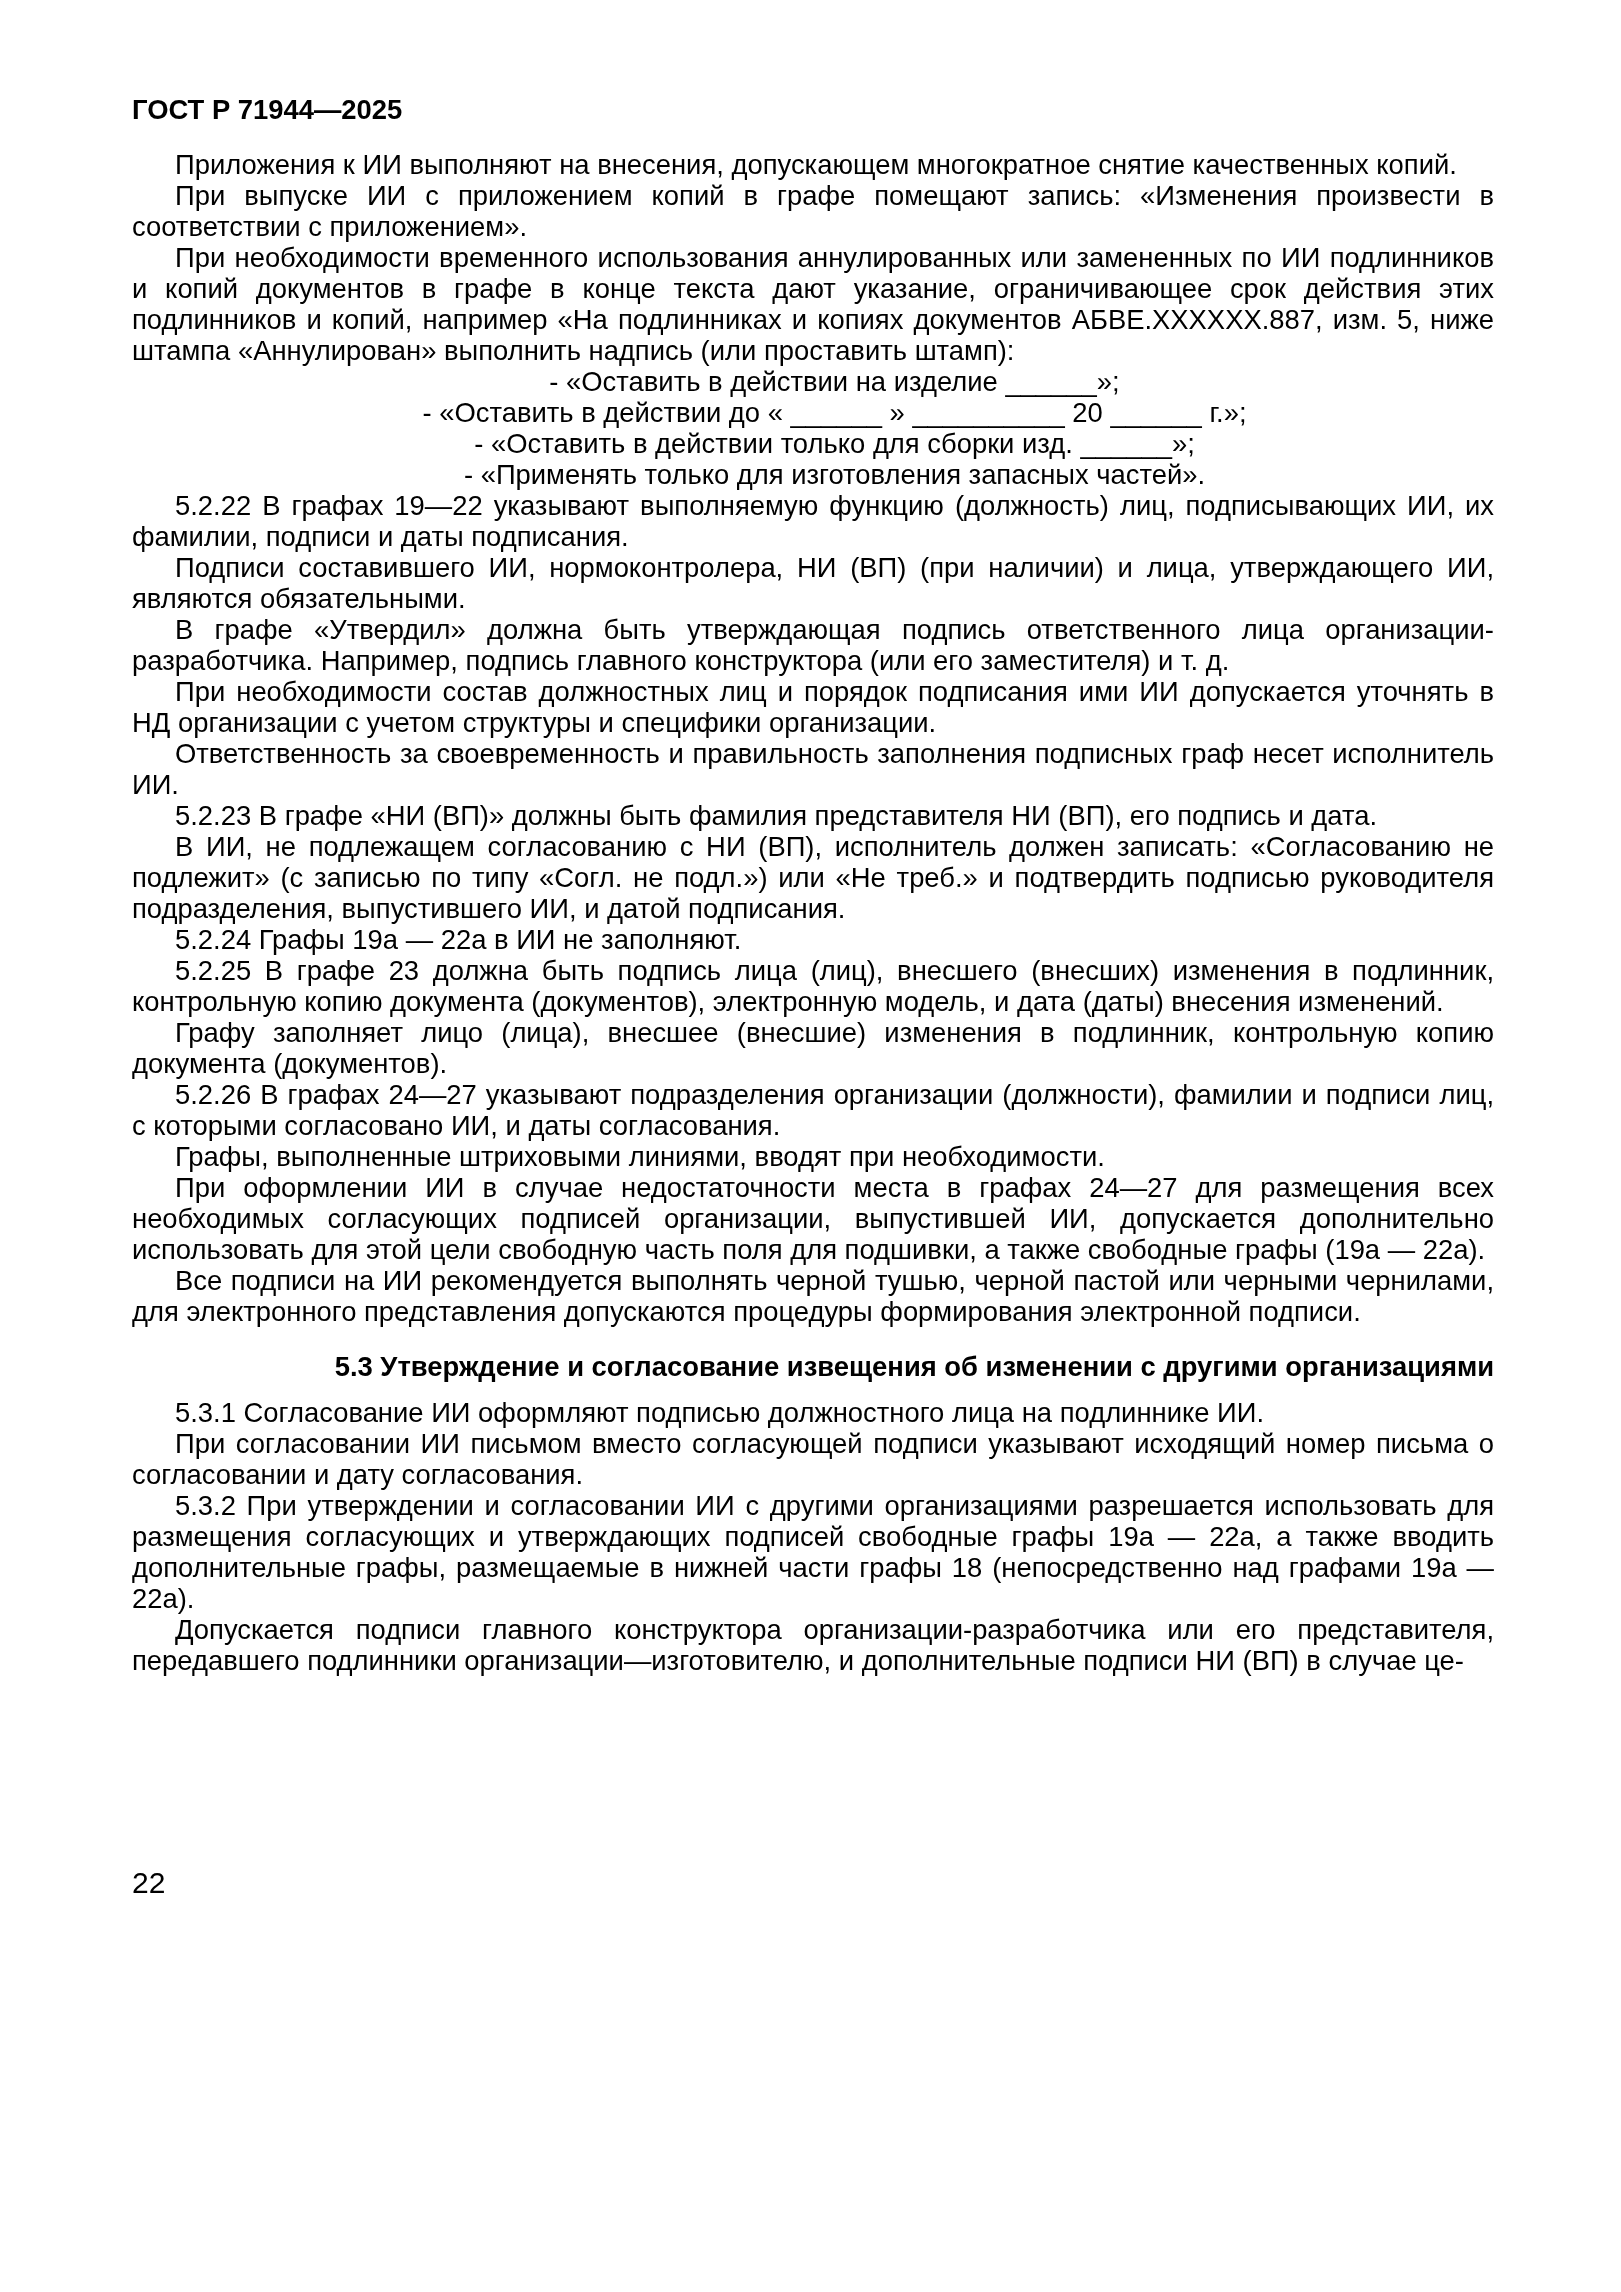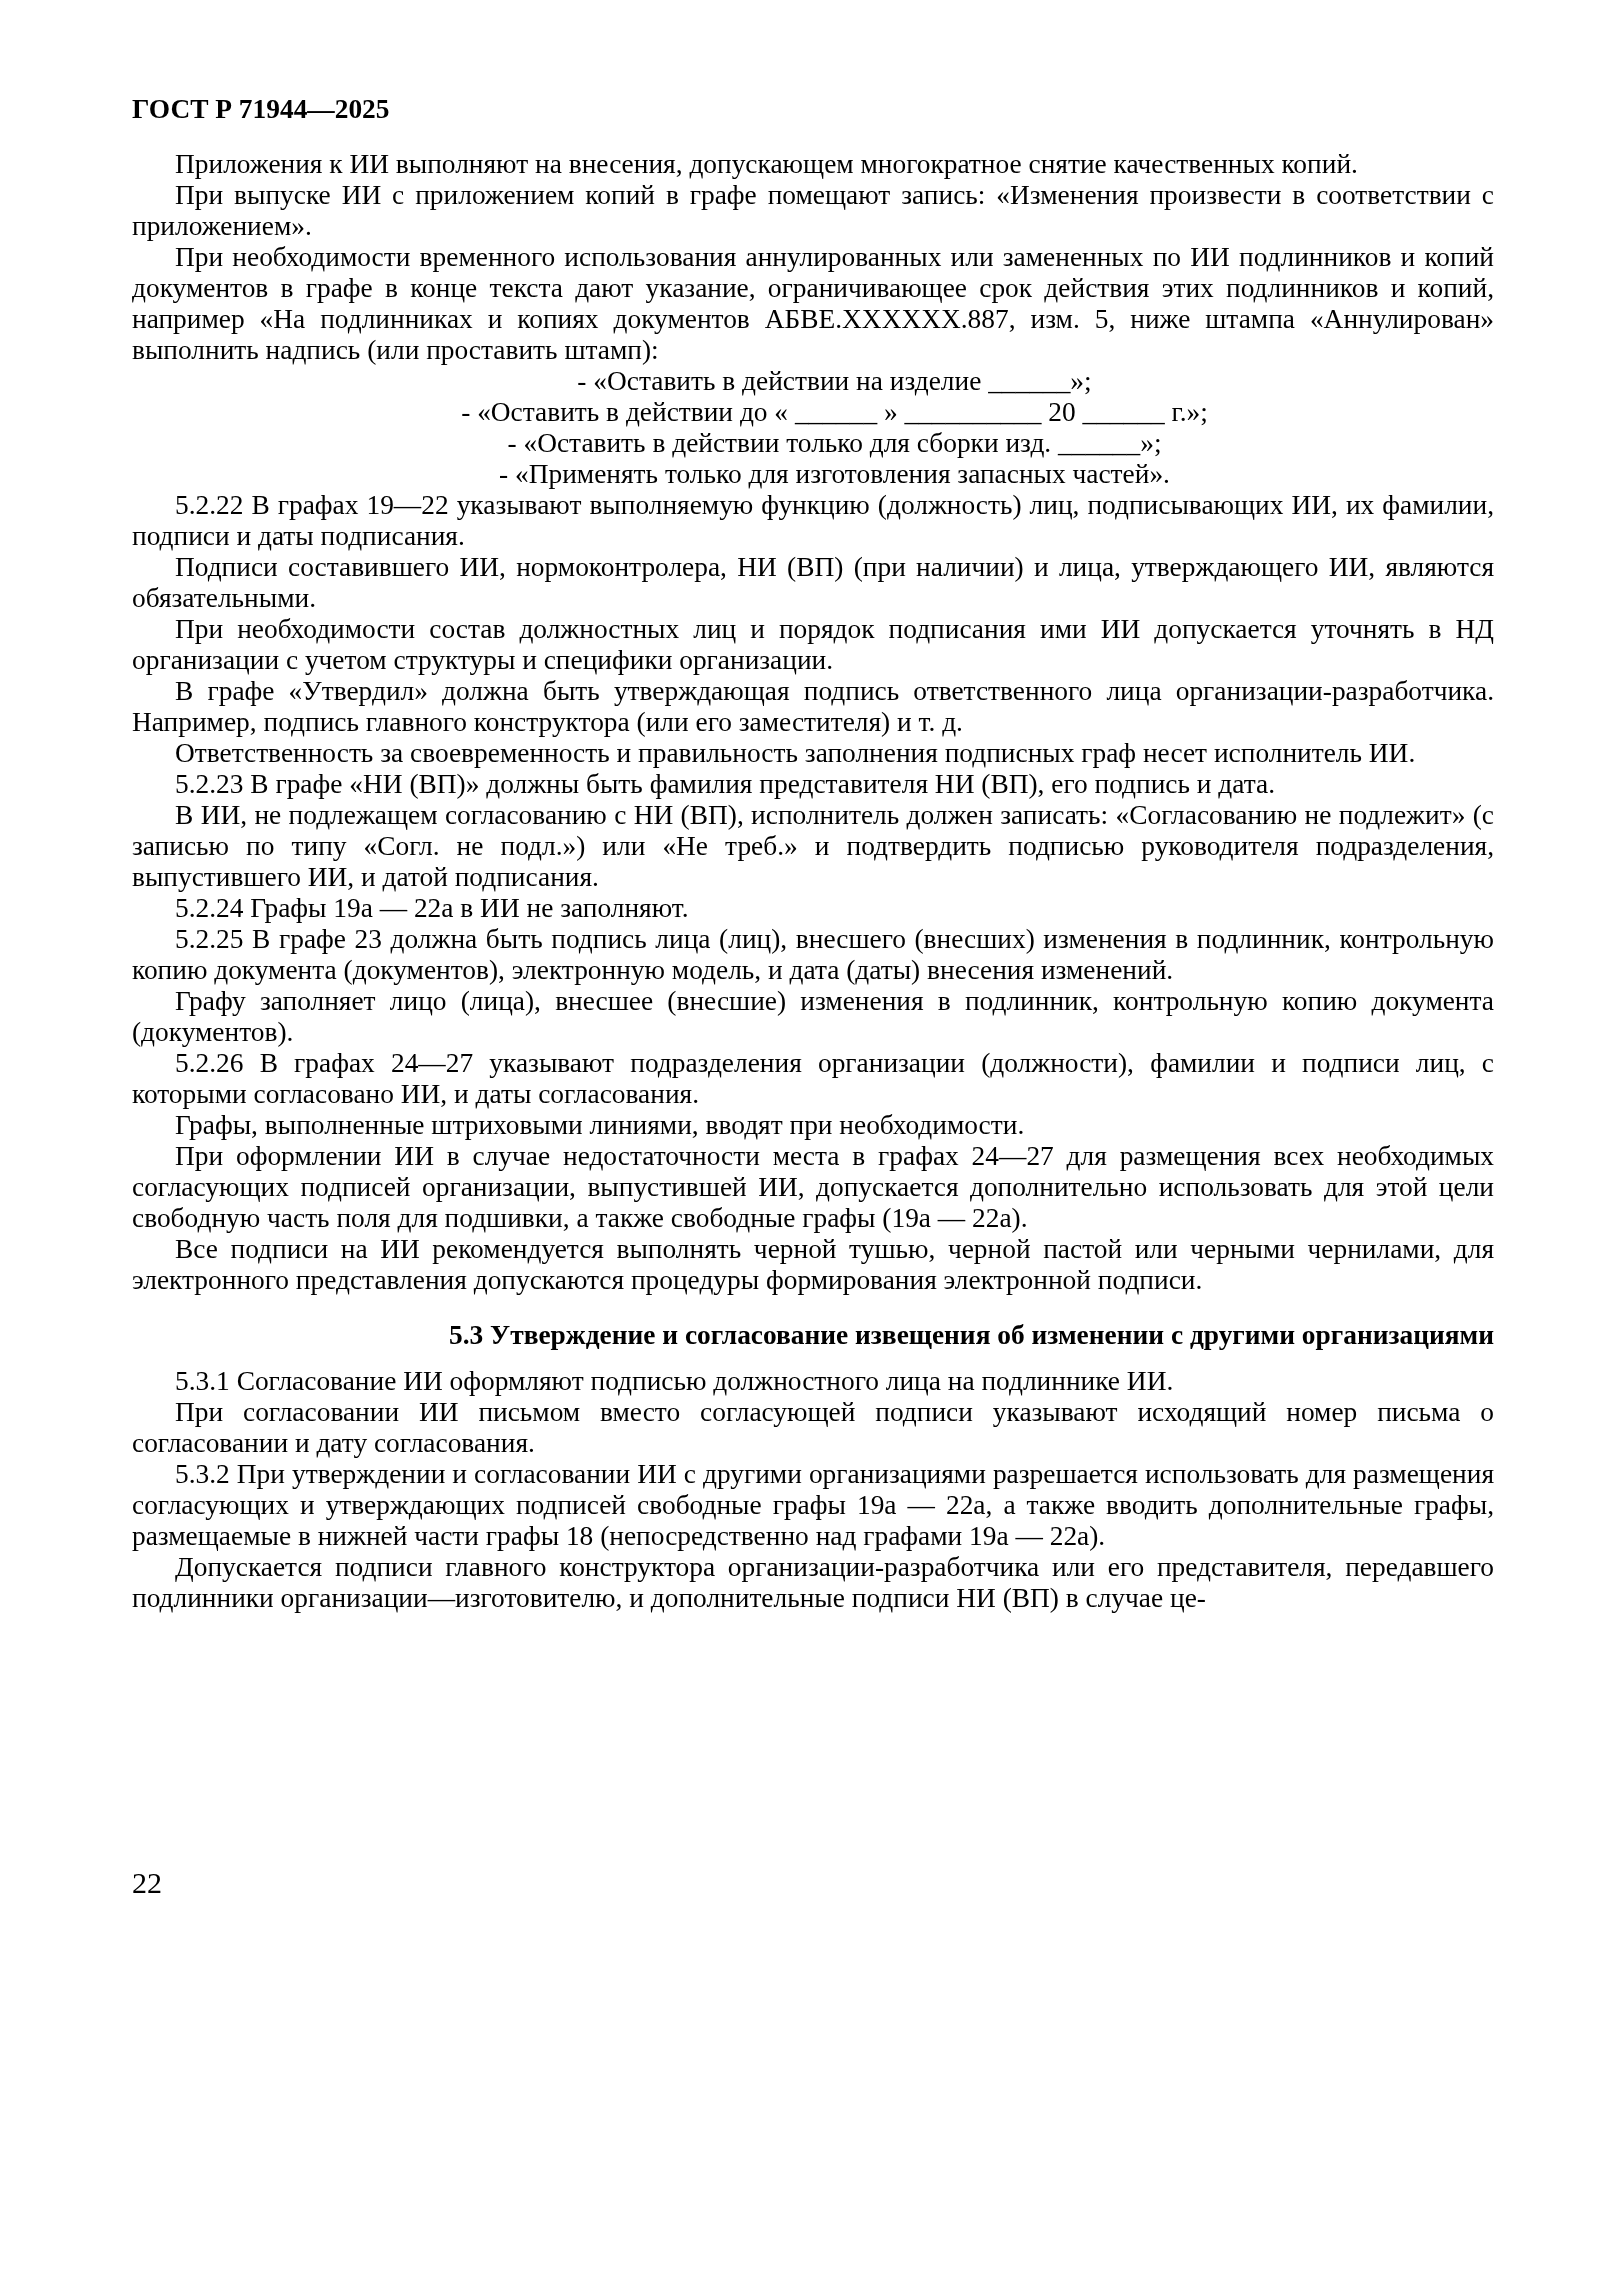--- a/index.html
+++ b/index.html
@@ -3,21 +3,21 @@
 <meta charset="utf-8">
 <style>
   * { margin: 0; padding: 0; box-sizing: border-box; }
   html, body { background: #ffffff; }
   .page {
     position: relative;
     width: 1621px;
     height: 2293px;
     background: #ffffff;
     color: #000000;
-    font-family: Liberation Serif, serif;
+    font-family: Liberation Sans, sans-serif;
     font-size: 27.4px;
     line-height: 31px;
     overflow: hidden;
   }
   .doc-header {
     position: absolute;
     top: 94px;
     left: 132px;
     font-weight: bold;
     font-size: 27.4px;
@@ -61,22 +61,22 @@
   <div class="doc-body">
     <p class="para">Приложения к ИИ выполняют на внесения, допускающем многократное снятие качественных копий.</p>
     <p class="para">При выпуске ИИ с приложением копий в графе помещают запись: «Изменения произвести в соответствии с приложением».</p>
     <p class="para">При необходимости временного использования аннулированных или замененных по ИИ подлинников и копий документов в графе в конце текста дают указание, ограничивающее срок действия этих подлинников и копий, например «На подлинниках и копиях документов АБВЕ.XXXXXX.887, изм. 5, ниже штампа «Аннулирован» выполнить надпись (или проставить штамп):</p>
     <p class="para list-item">- «Оставить в действии на изделие ______»;</p>
     <p class="para list-item">- «Оставить в действии до « ______ » __________ 20 ______ г.»;</p>
     <p class="para list-item">- «Оставить в действии только для сборки изд. ______»;</p>
     <p class="para list-item">- «Применять только для изготовления запасных частей».</p>
     <p class="para">5.2.22 В графах 19—22 указывают выполняемую функцию (должность) лиц, подписывающих ИИ, их фамилии, подписи и даты подписания.</p>
     <p class="para">Подписи составившего ИИ, нормоконтролера, НИ (ВП) (при наличии) и лица, утверждающего ИИ, являются обязательными.</p>
+    <p class="para">В графе «Утвердил» должна быть утверждающая подпись ответственного лица организации-разработчика. Например, подпись главного конструктора (или его заместителя) и т. д.</p>
     <p class="para">При необходимости состав должностных лиц и порядок подписания ими ИИ допускается уточнять в НД организации с учетом структуры и специфики организации.</p>
-    <p class="para">В графе «Утвердил» должна быть утверждающая подпись ответственного лица организации-разработчика. Например, подпись главного конструктора (или его заместителя) и т. д.</p>
     <p class="para">Ответственность за своевременность и правильность заполнения подписных граф несет исполнитель ИИ.</p>
     <p class="para">5.2.23 В графе «НИ (ВП)» должны быть фамилия представителя НИ (ВП), его подпись и дата.</p>
     <p class="para">В ИИ, не подлежащем согласованию с НИ (ВП), исполнитель должен записать: «Согласованию не подлежит» (с записью по типу «Согл. не подл.») или «Не треб.» и подтвердить подписью руководителя подразделения, выпустившего ИИ, и датой подписания.</p>
     <p class="para">5.2.24 Графы 19а — 22а в ИИ не заполняют.</p>
     <p class="para">5.2.25 В графе 23 должна быть подпись лица (лиц), внесшего (внесших) изменения в подлинник, контрольную копию документа (документов), электронную модель, и дата (даты) внесения изменений.</p>
     <p class="para">Графу заполняет лицо (лица), внесшее (внесшие) изменения в подлинник, контрольную копию документа (документов).</p>
     <p class="para">5.2.26 В графах 24—27 указывают подразделения организации (должности), фамилии и подписи лиц, с которыми согласовано ИИ, и даты согласования.</p>
     <p class="para">Графы, выполненные штриховыми линиями, вводят при необходимости.</p>
     <p class="para">При оформлении ИИ в случае недостаточности места в графах 24—27 для размещения всех необходимых согласующих подписей организации, выпустившей ИИ, допускается дополнительно использовать для этой цели свободную часть поля для подшивки, а также свободные графы (19а — 22а).</p>
     <p class="para">Все подписи на ИИ рекомендуется выполнять черной тушью, черной пастой или черными чернилами, для электронного представления допускаются процедуры формирования электронной подписи.</p>

